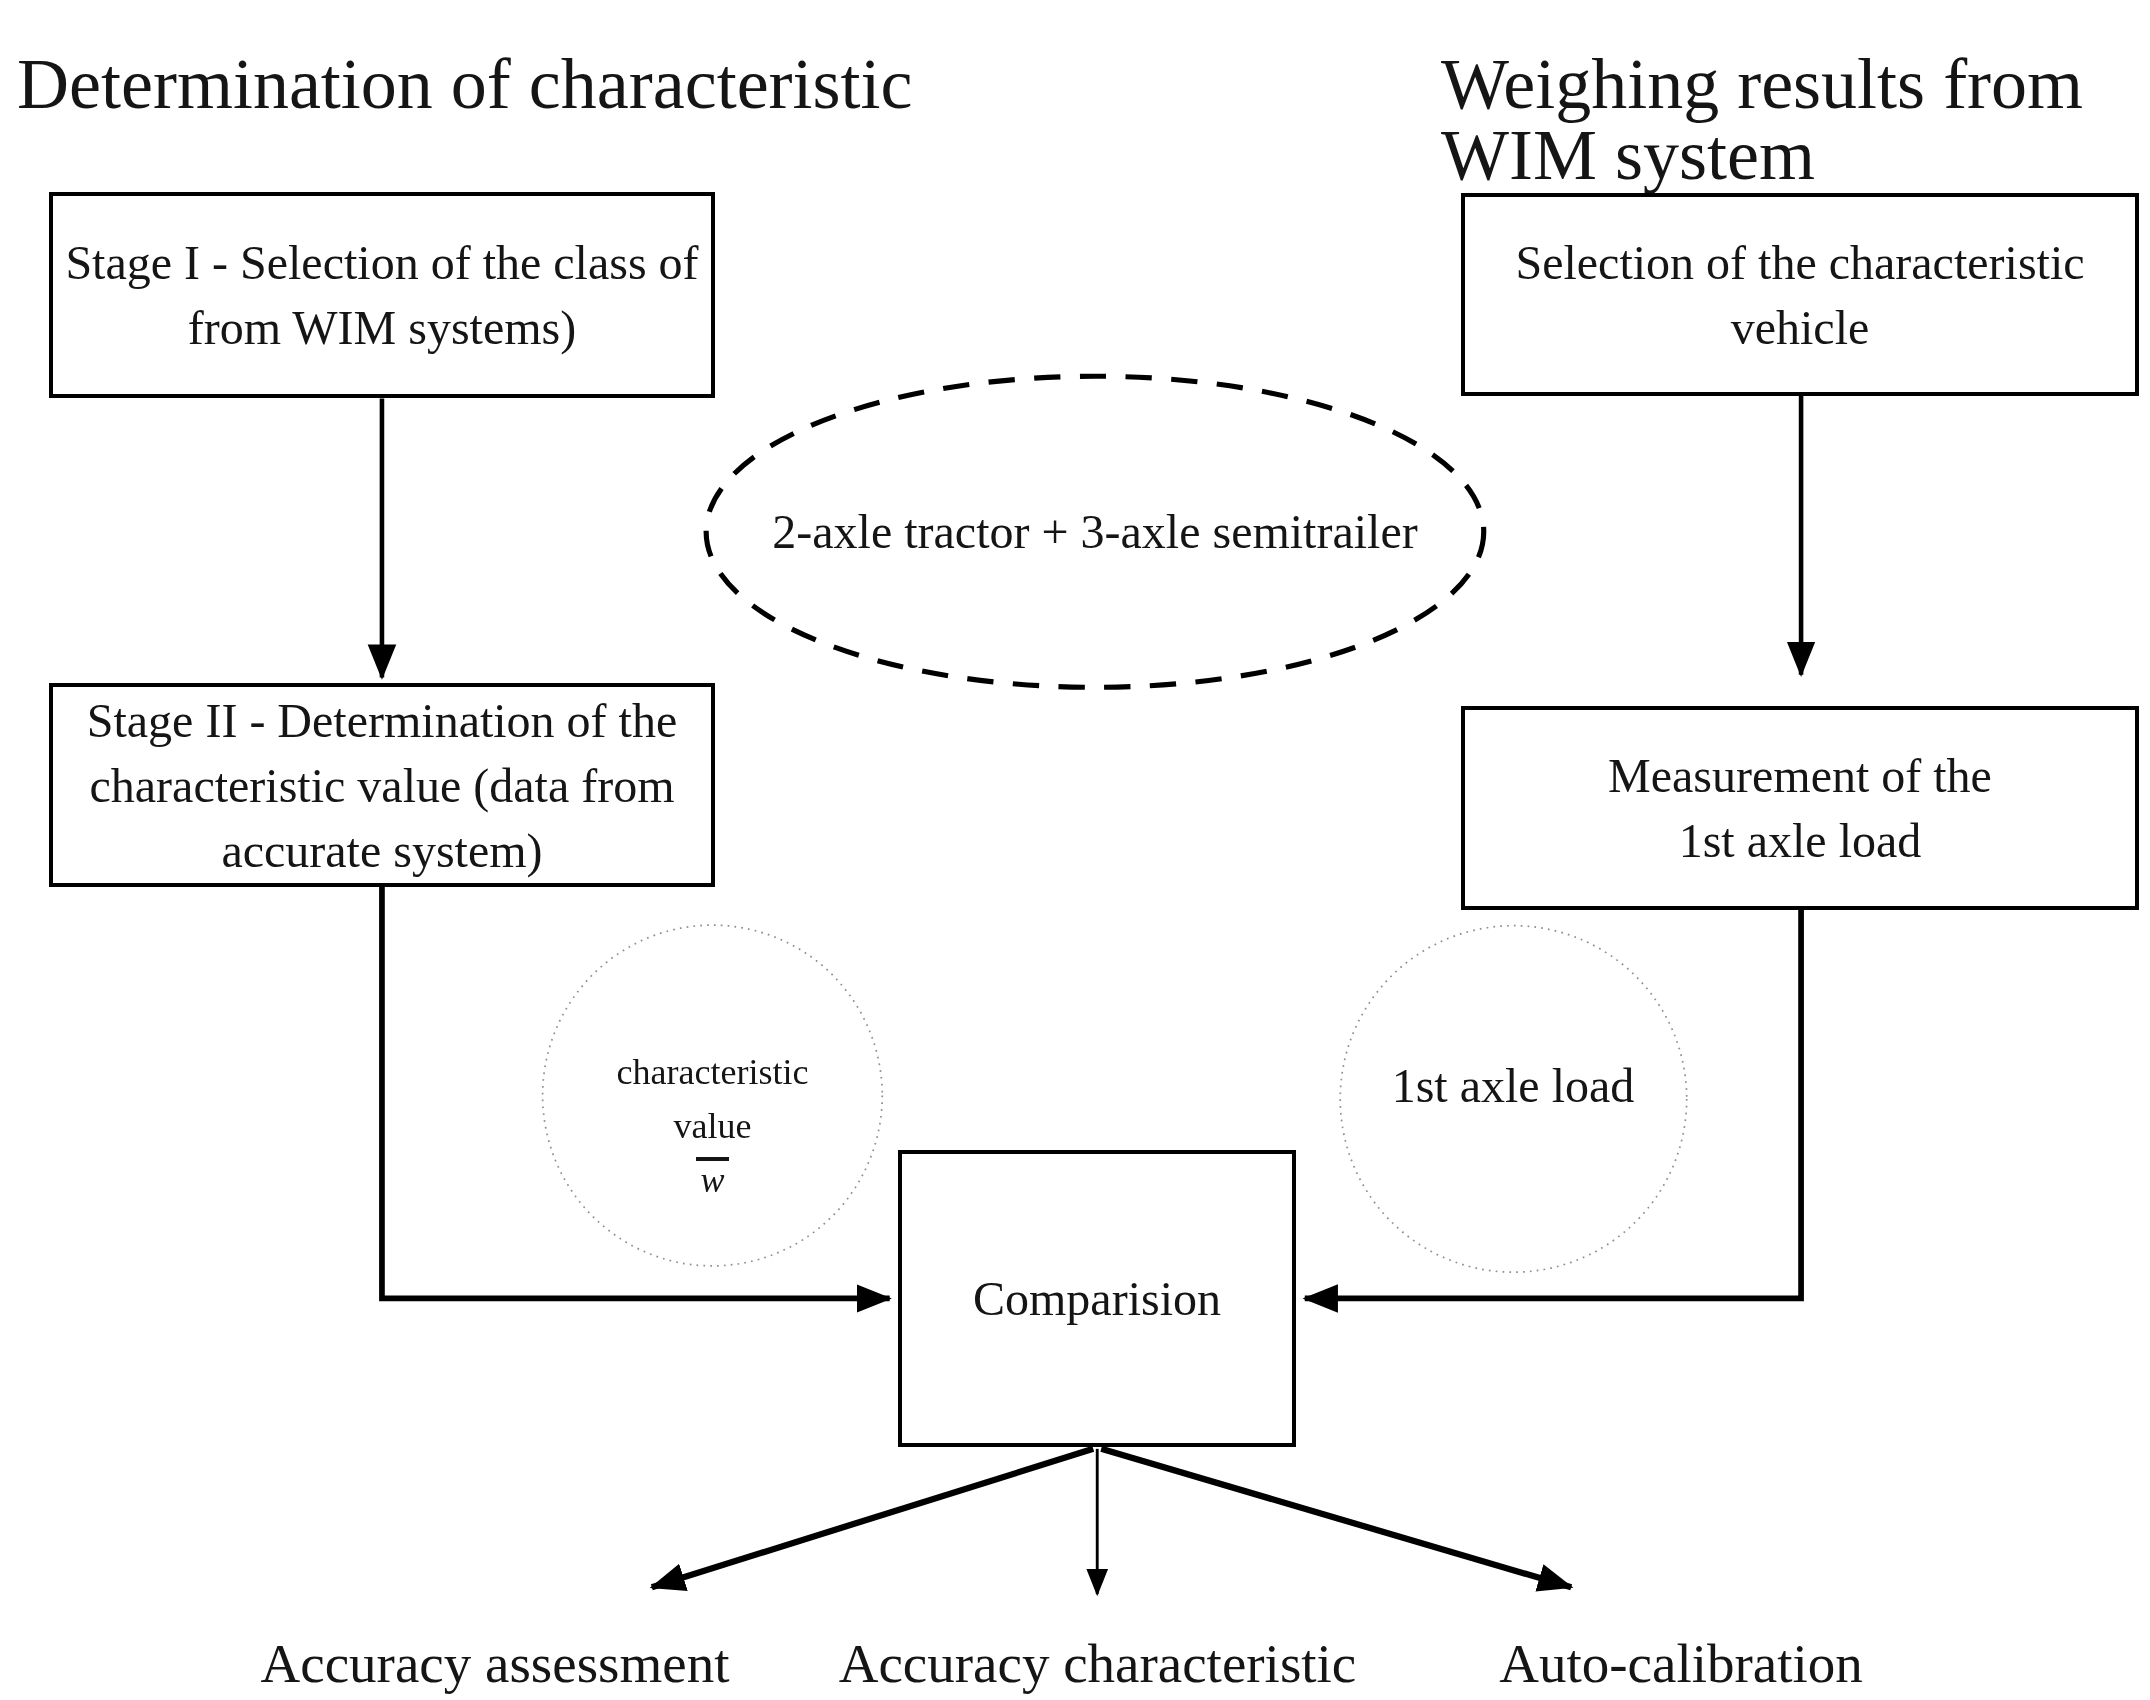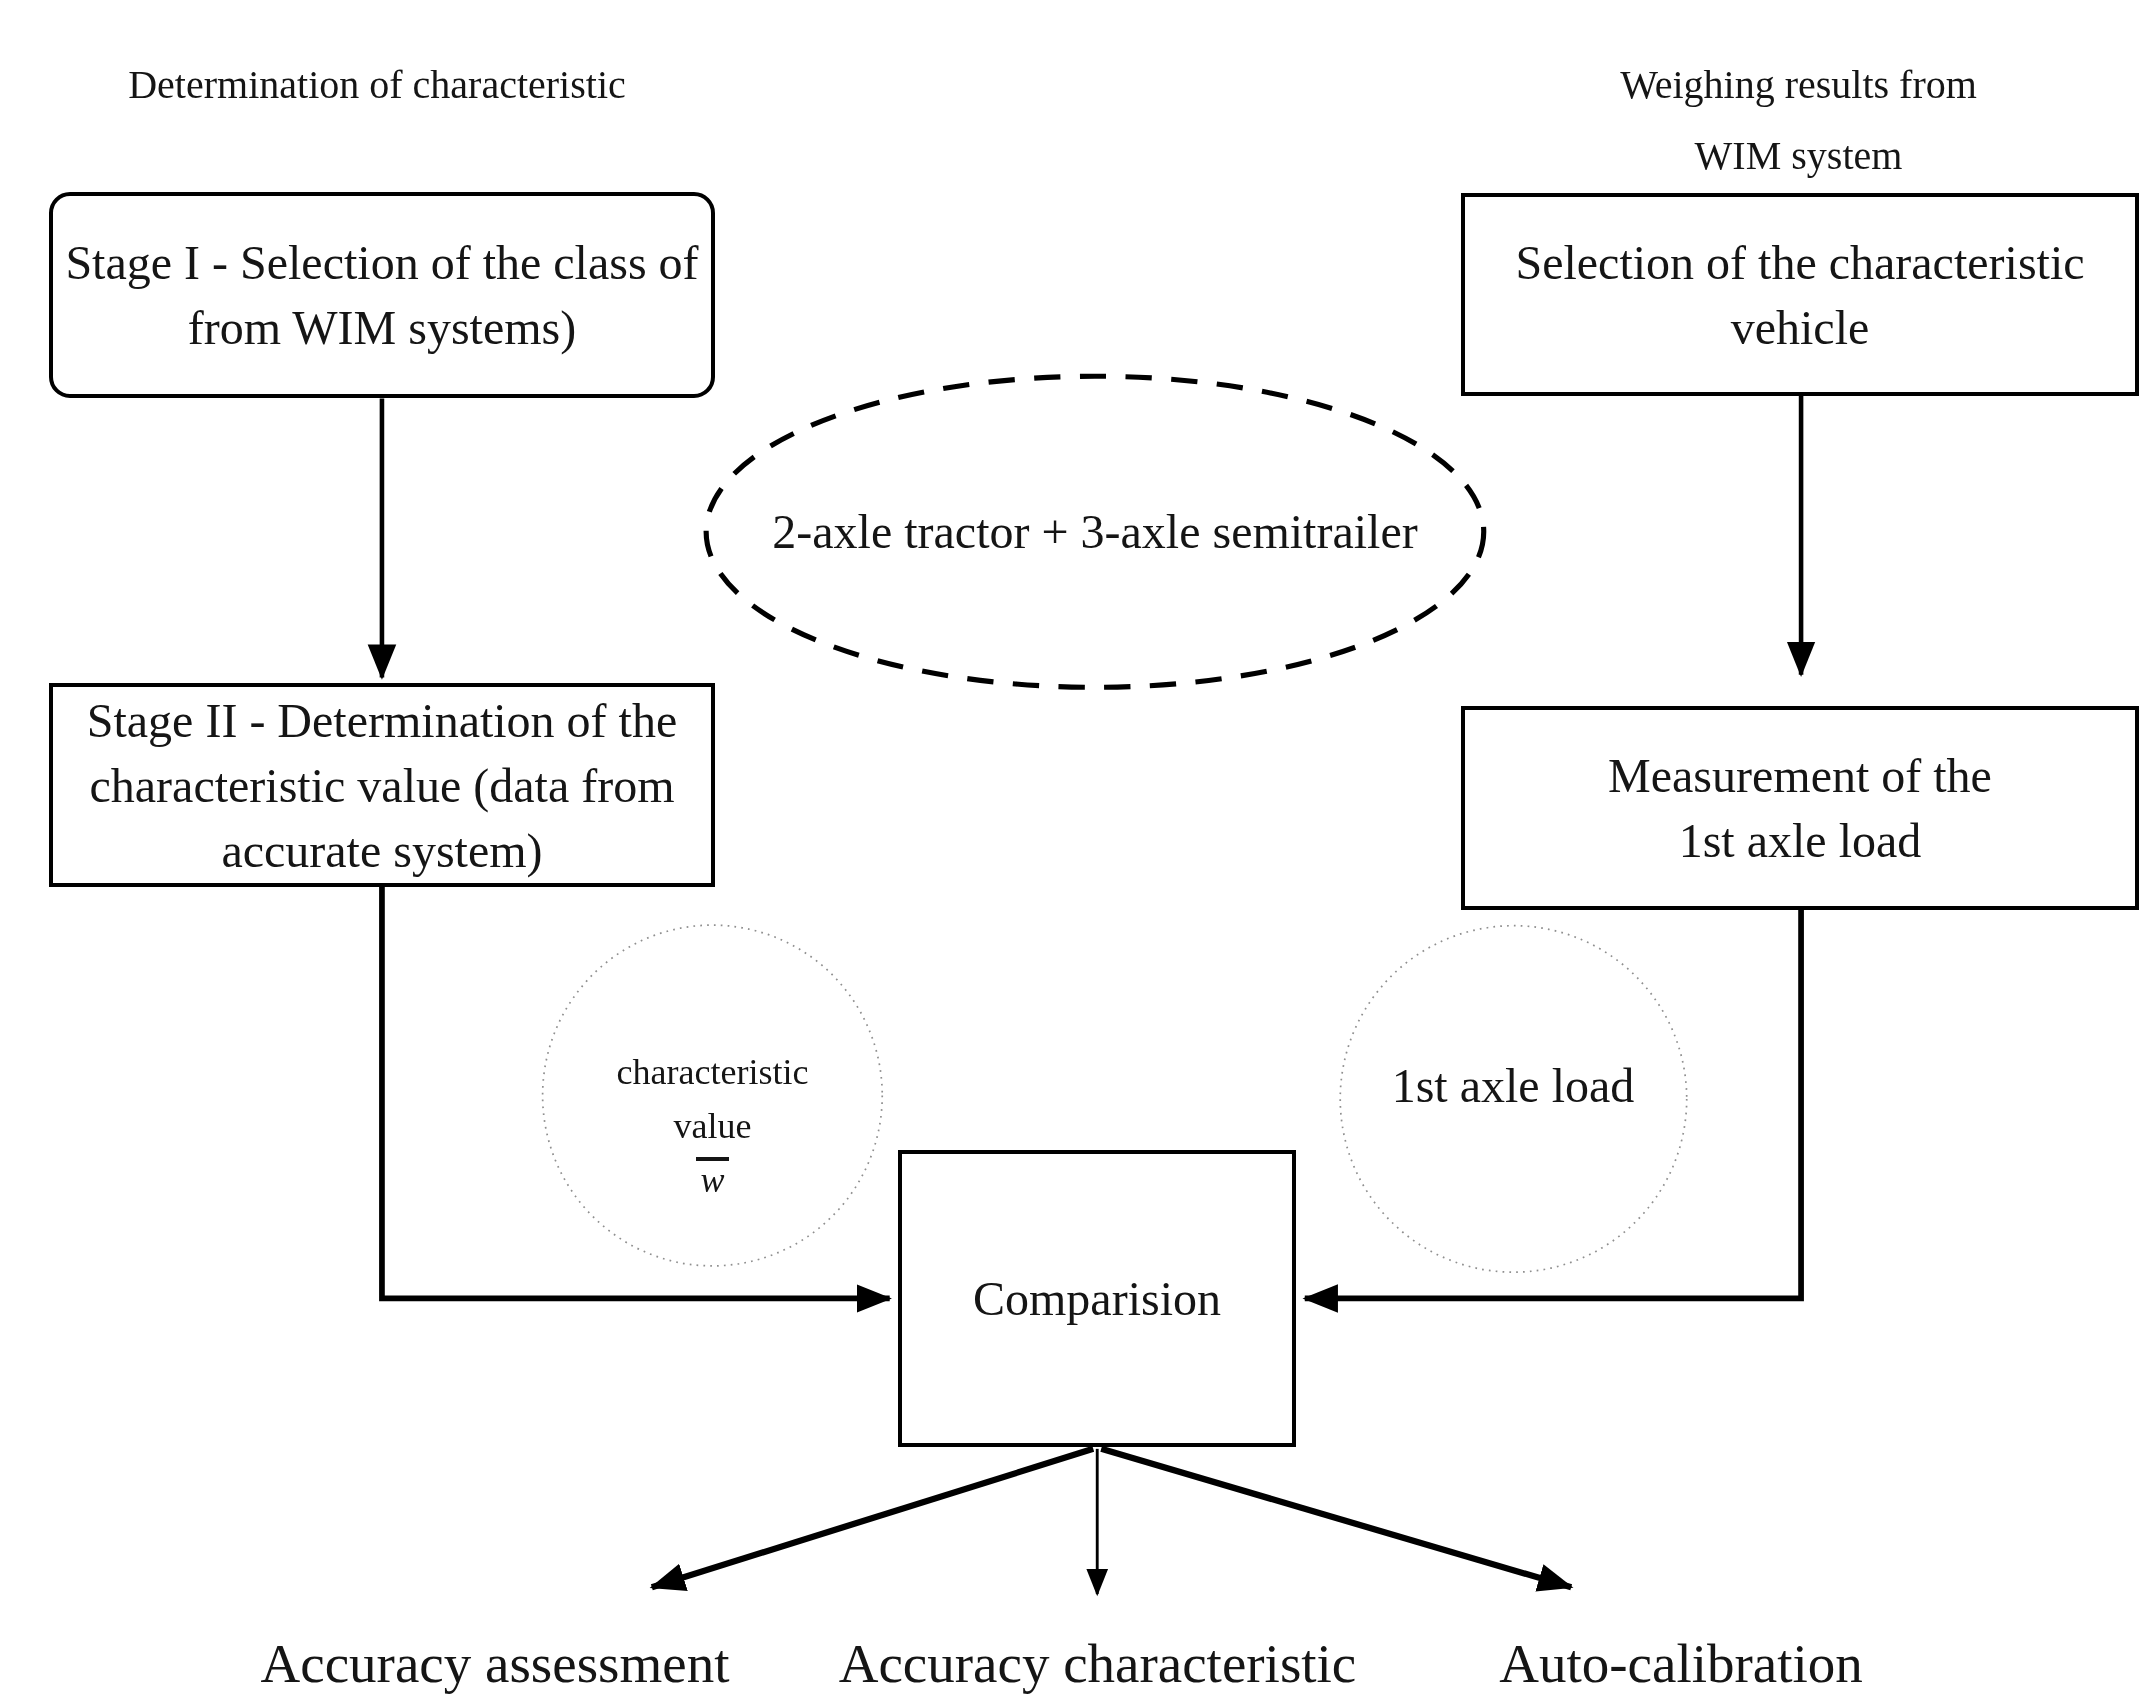--- a/index.html
+++ b/index.html
@@ -14,22 +14,22 @@
   svg.layer{position:absolute;left:0;top:0;}
   .box{
     position:absolute;box-sizing:border-box;
     border:4.6px solid #000;background:#ffffff;
     display:flex;flex-direction:column;justify-content:center;align-items:center;
     text-align:center;
   }
   .box .ln{font-size:48px;line-height:65px;white-space:nowrap;}
   .comparison .ln{font-size:48px;line-height:57px;}
   .heading{
-    position:absolute;text-align:center;
-    font-size:40px;line-height:71px;
+    position:absolute;
+    font-size:72px;line-height:71px;
   }
   .heading .ln{white-space:nowrap;}
   .callout{position:absolute;text-align:center;}
   .callout .ln{white-space:nowrap;}
   .vehicle-class{font-size:48px;line-height:59px;}
   .char-value{font-size:36px;line-height:54px;}
   .axle-load{font-size:48px;line-height:55px;}
   .wbar{
     display:inline-block;
     font-style:italic;
@@ -74,21 +74,21 @@
   </svg>
 
   <div class="heading" style="left:17px;top:49px;width:720px;">
     <div class="ln">Determination of characteristic</div>
   </div>
   <div class="heading" style="left:1441px;top:49px;width:715px;">
     <div class="ln">Weighing results from</div>
     <div class="ln">WIM system</div>
   </div>
 
-  <div class="box" style="left:49px;top:192px;width:666px;height:206px;border-radius:21px;">
+  <div class="box" style="left:49px;top:192px;width:666px;height:206px;">
     <div class="ln">Stage I - Selection of the class of</div>
     <div class="ln">from WIM systems)</div>
   </div>
 
   <div class="box" style="left:1461px;top:193px;width:678px;height:203px;">
     <div class="ln">Selection of the characteristic</div>
     <div class="ln">vehicle</div>
   </div>
 
   <div class="box" style="left:49px;top:683px;width:666px;height:204px;">

